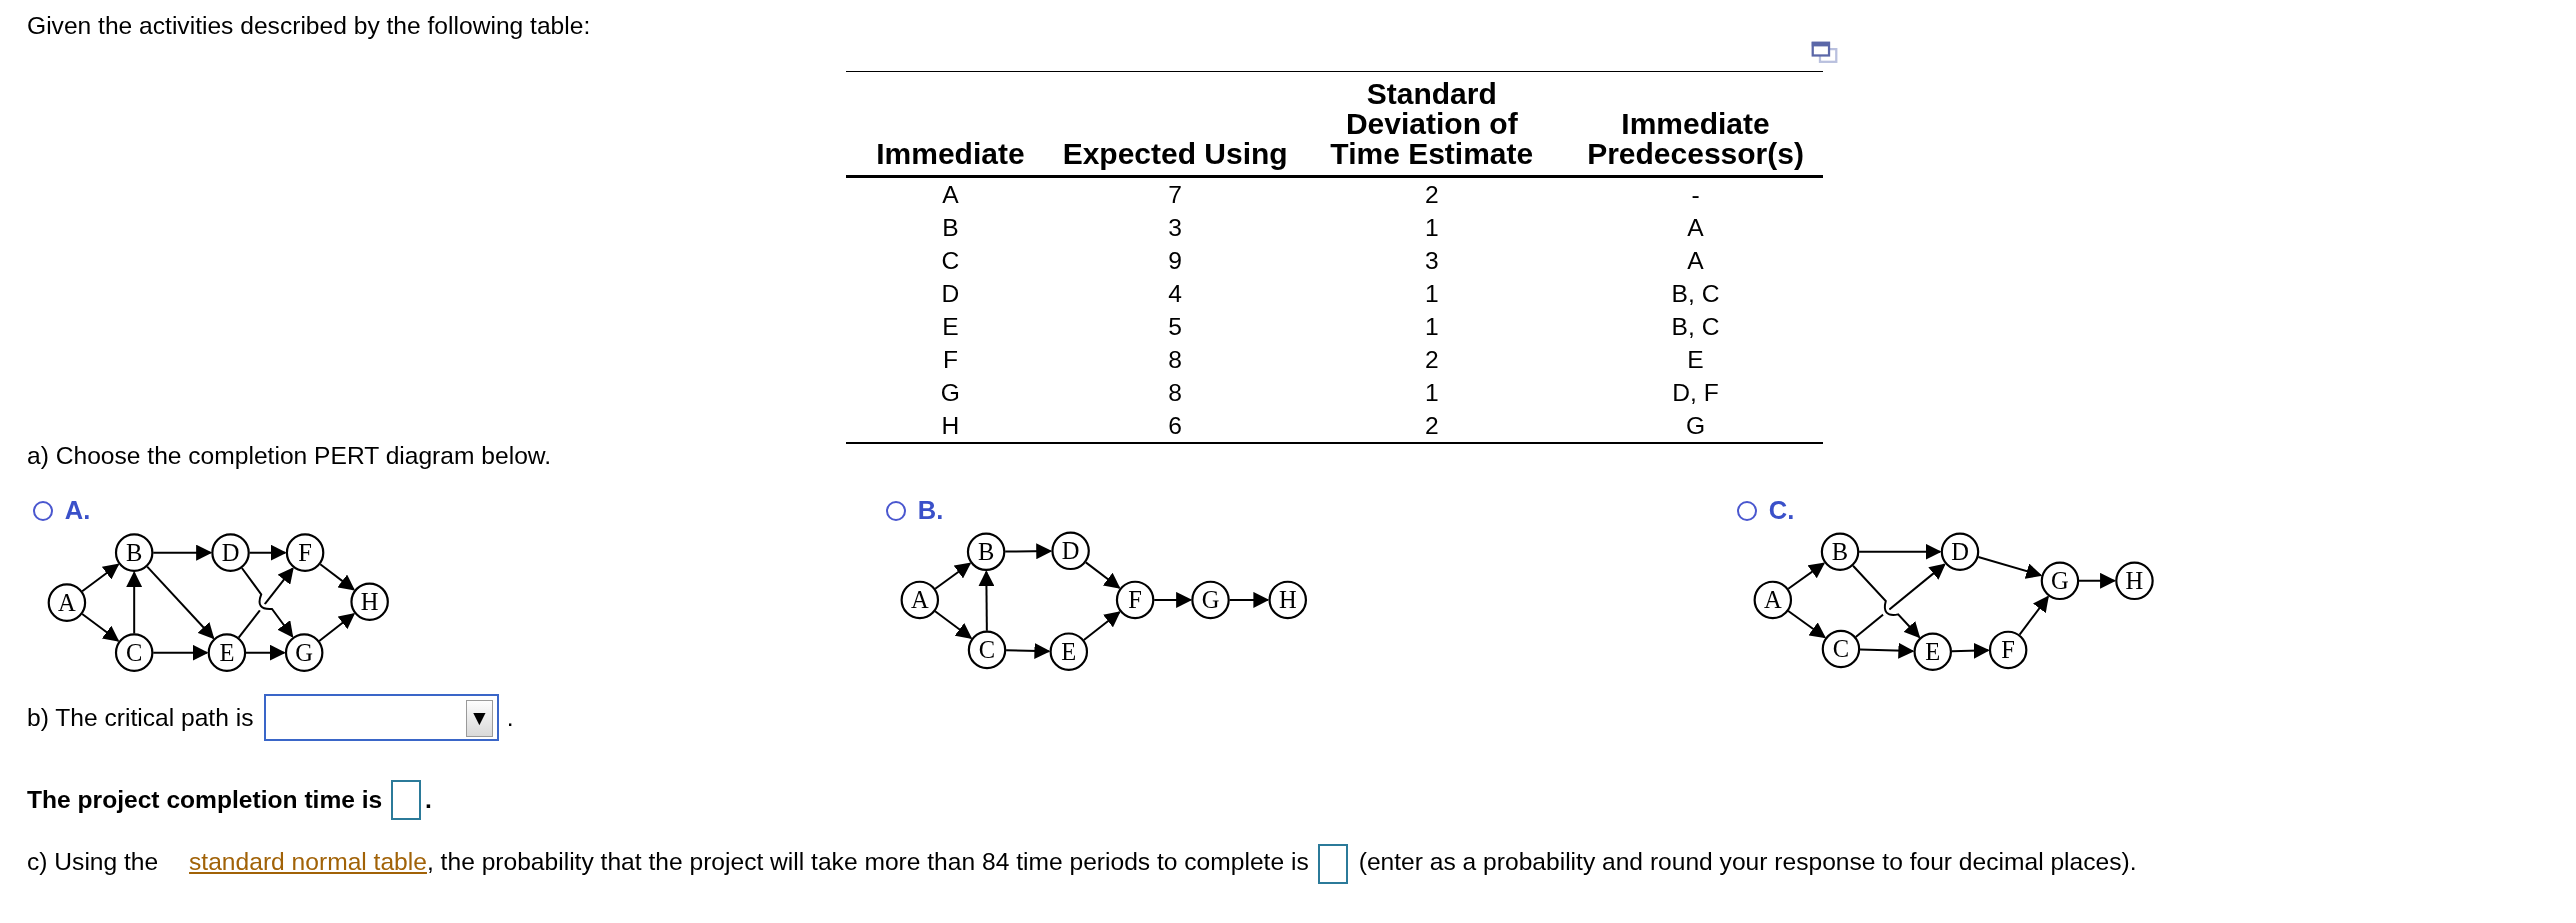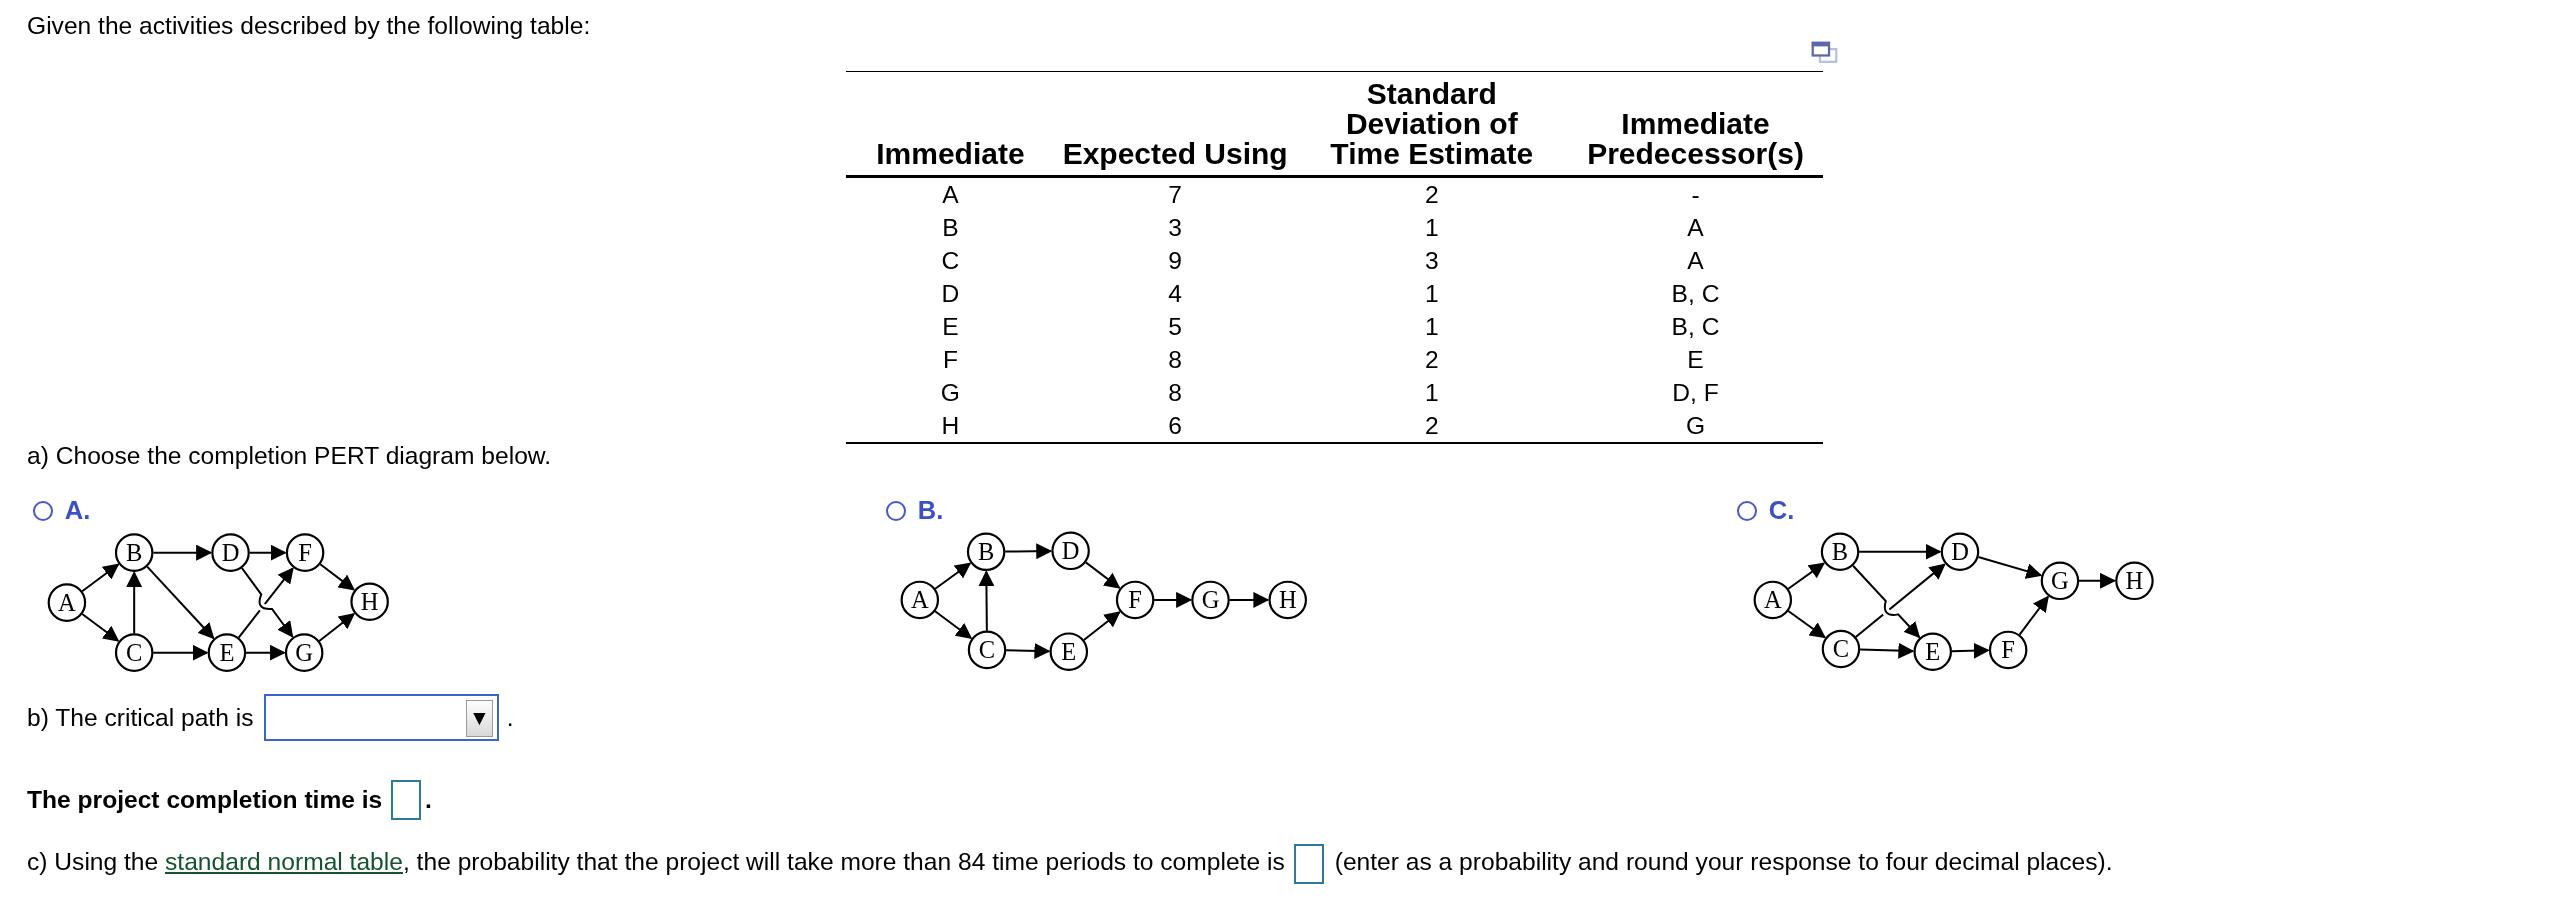--- a/index.html
+++ b/index.html
@@ -51,21 +51,21 @@
 
   .row-completion { left:27px; top:778px; height:44px; display:flex; align-items:center;font-weight:bold; }
   .answer-box {
     display:inline-block; width:30px; height:40px; border:2.7px solid #2b7a99;
     background:#fff; vertical-align:middle; cursor:text;
   }
   .row-completion .answer-box { margin-left:9px; margin-right:3.6px; }
 
   .row-c { left:27px; top:840px; line-height:44px; white-space:nowrap; }
   .row-c .answer-box { margin:0 11px 0 9px; }
-  a.snt-link { color:#14532d; text-decoration:underline; cursor:pointer; }
+  a.snt-link { color:#a16207; text-decoration:underline; cursor:pointer;margin-left:24px; }
   .italic { }
 </style>
 </head>
 <body>
 
 <div class="page">
 
   <div class="abs intro">Given the activities described by the following table:</div>
 
   <div class="abs copy-icon">

